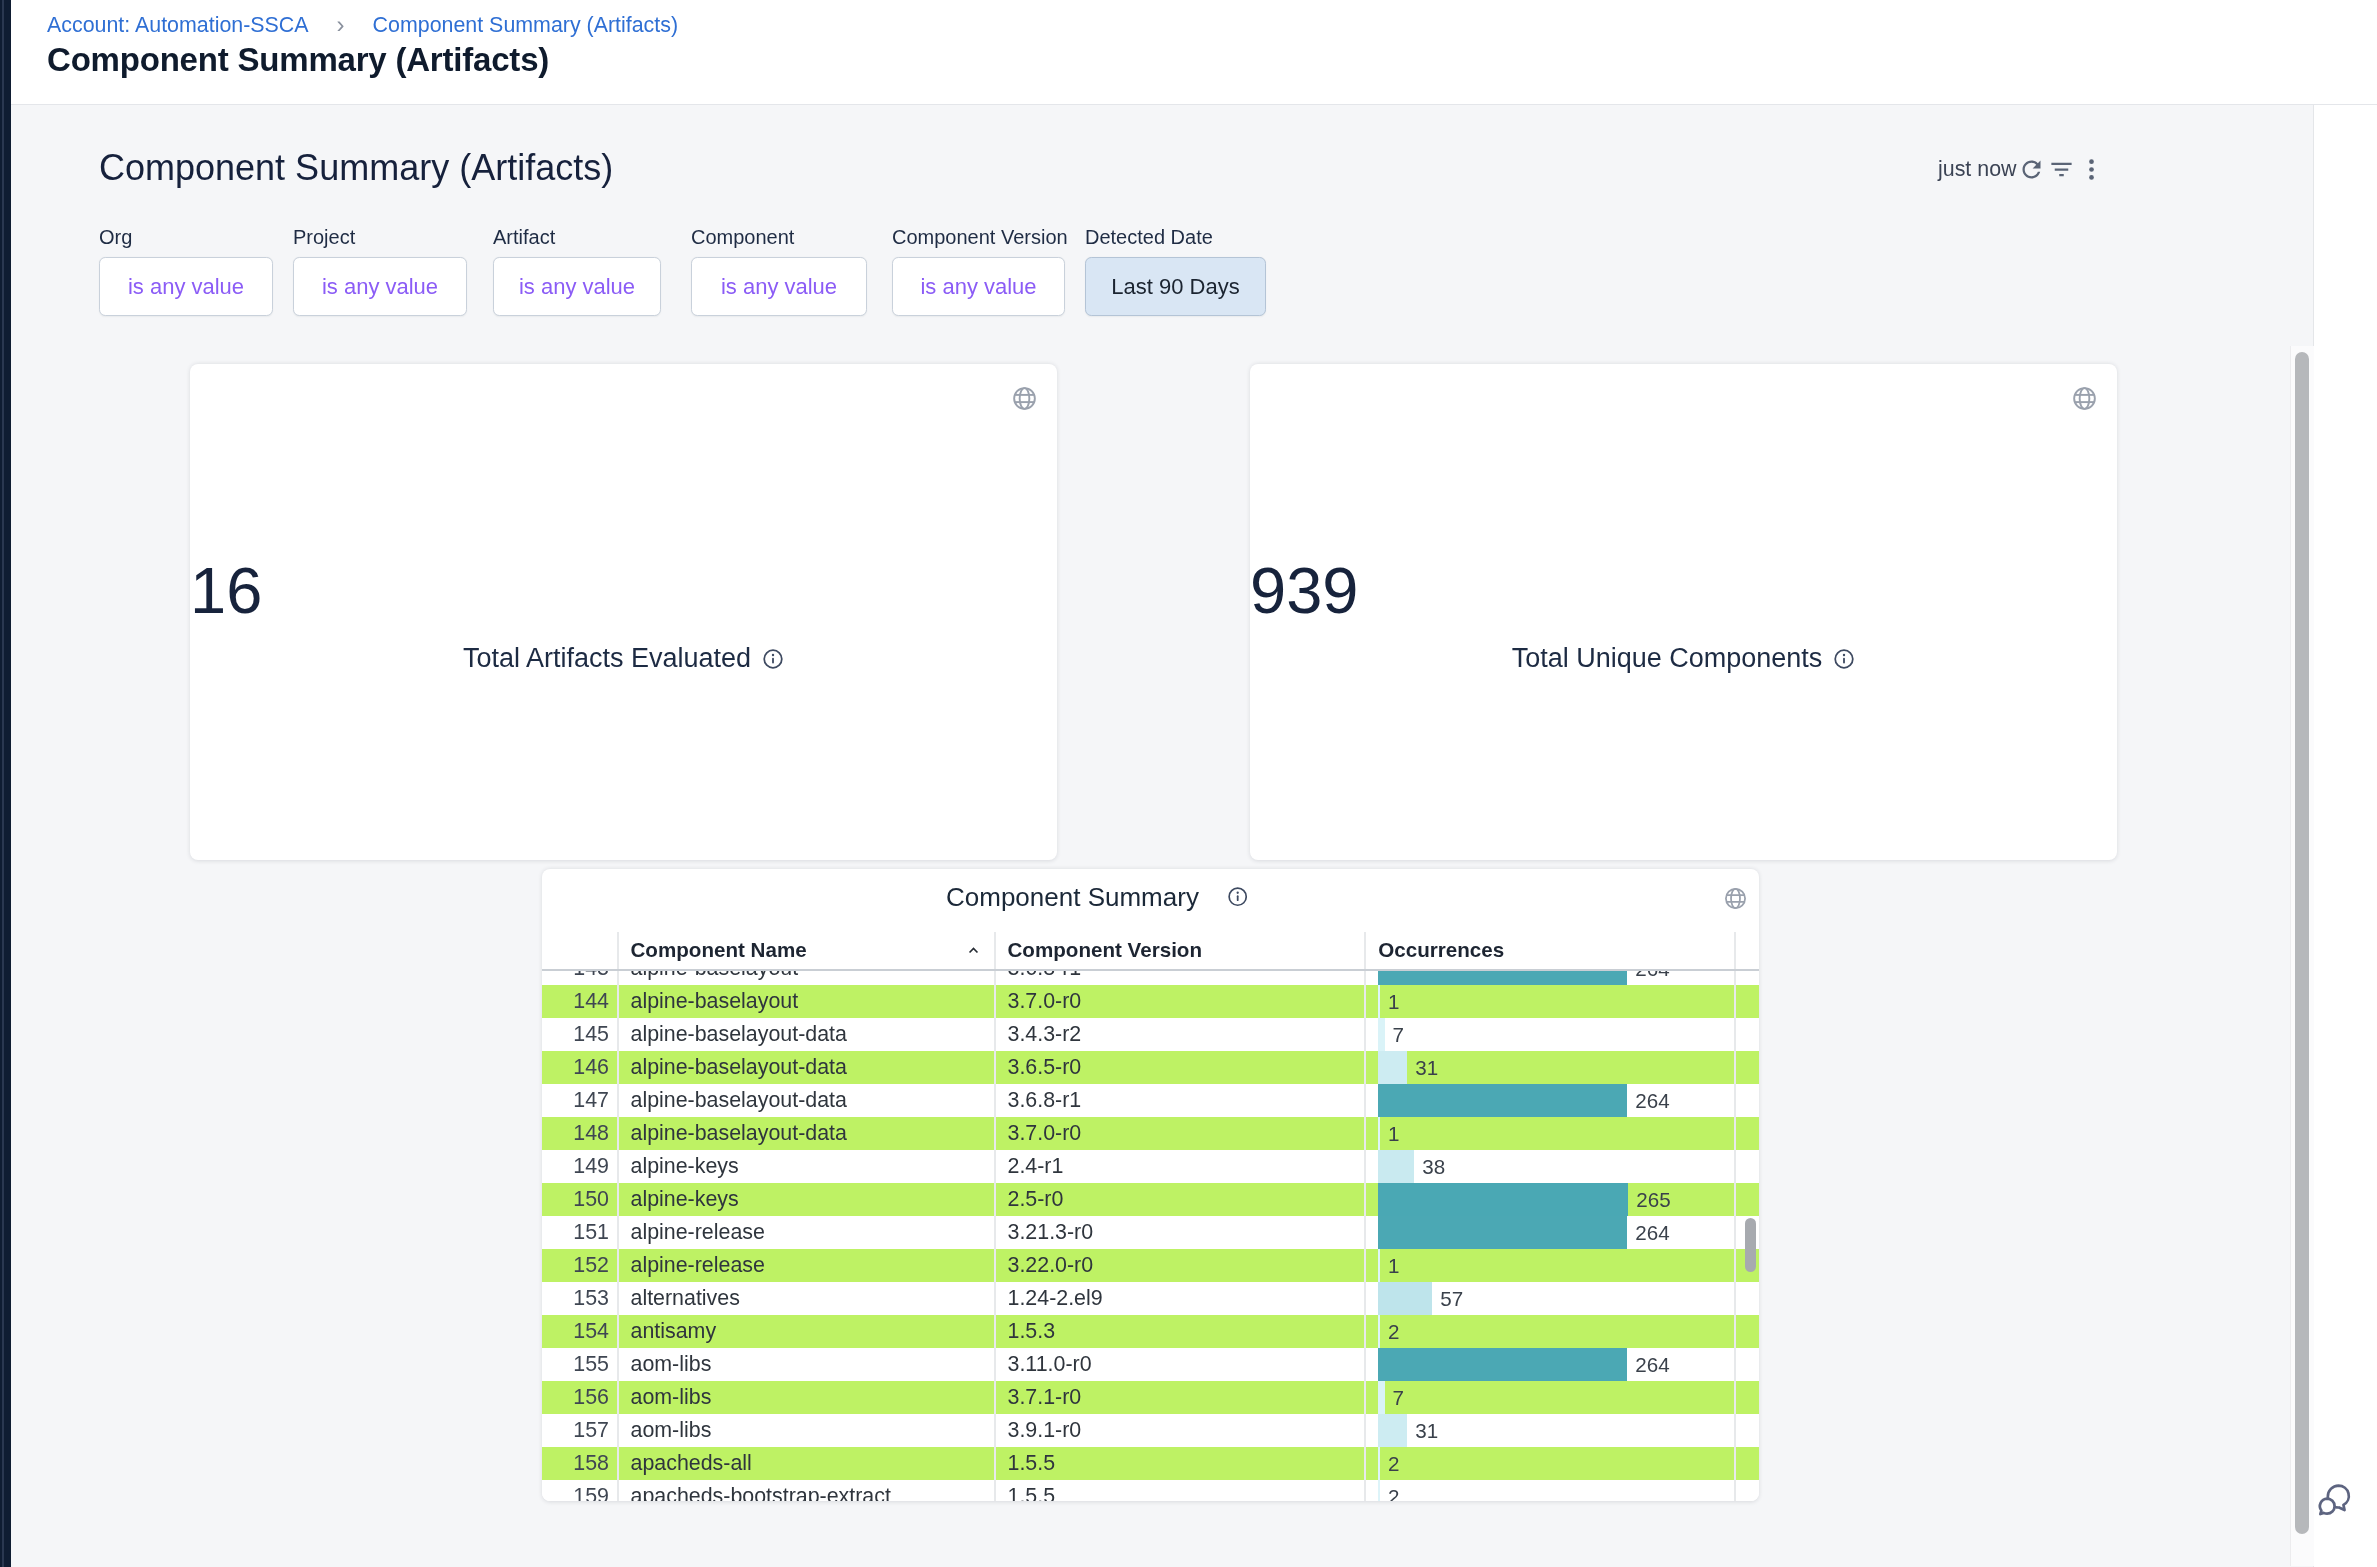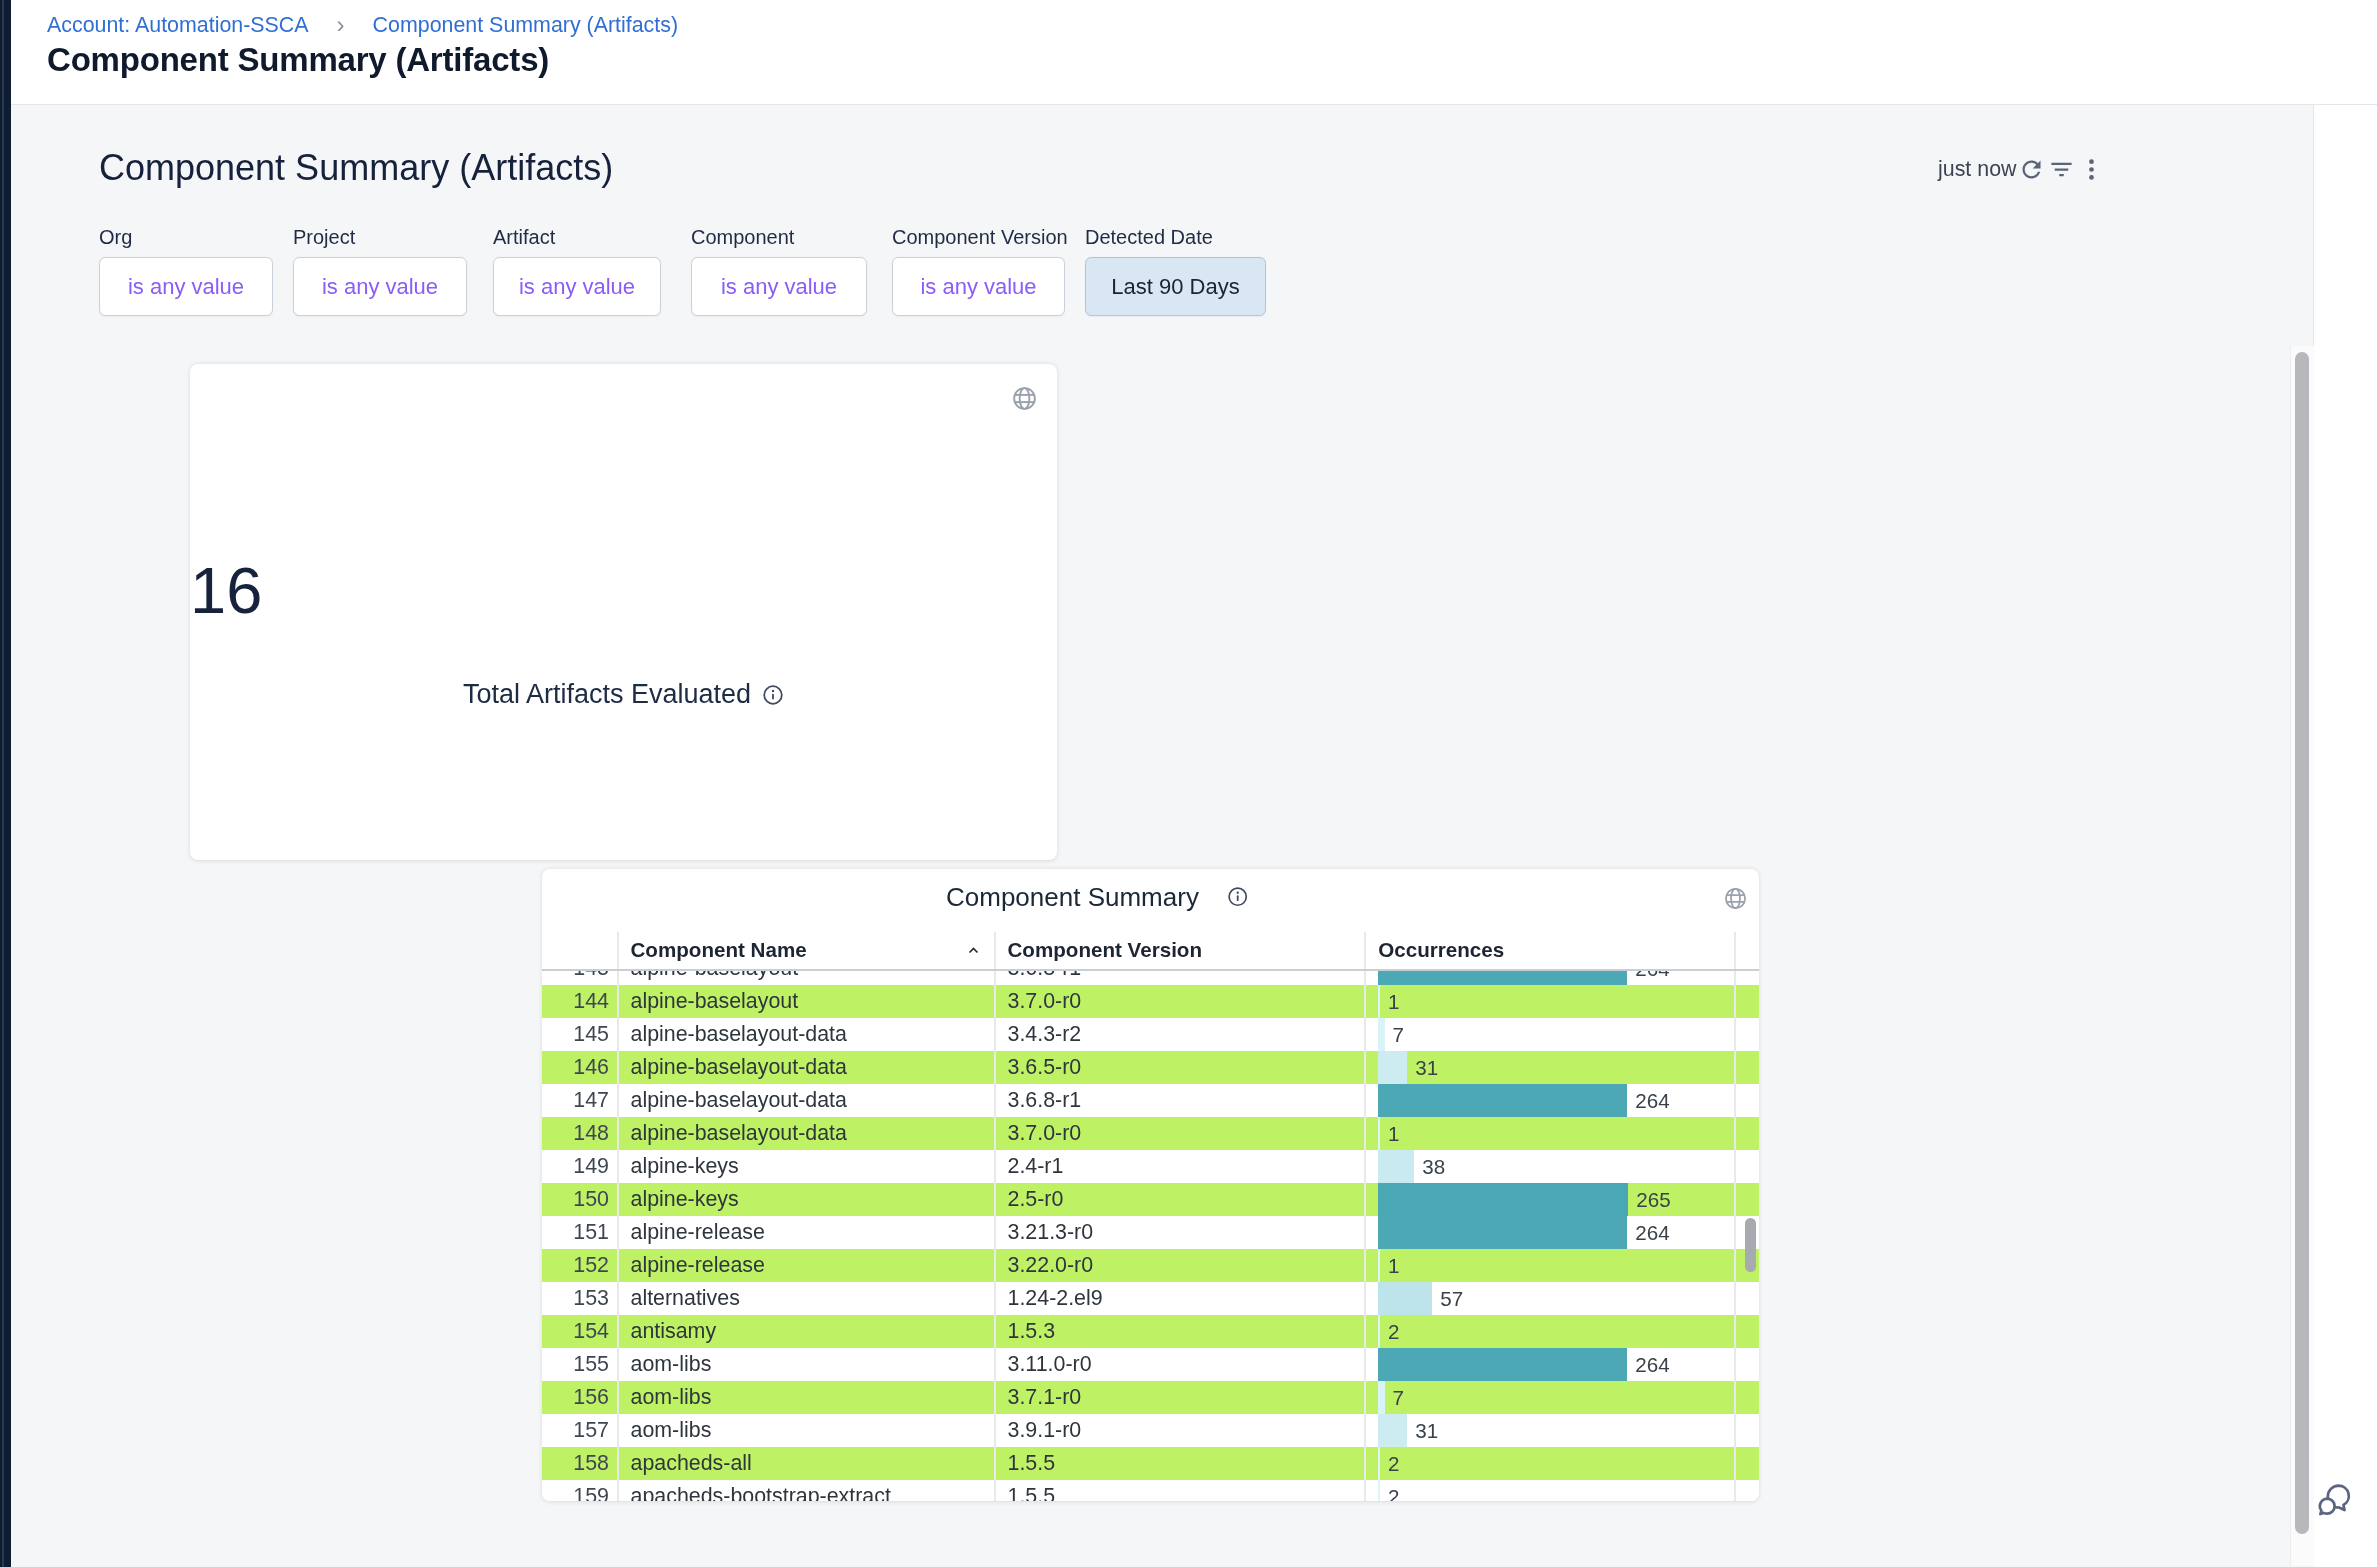--- a/index.html
+++ b/index.html
@@ -37,21 +37,21 @@
   }
   .filter-btn.active { background:#d9e6f4; border-color:#b4c4d6; color:#1b2430; }
 
   
   .tile {
     position:absolute; top:259px; width:867px; height:496px; background:#ffffff;
     border-radius:8px; box-shadow:0 0.8px 4px rgba(30,40,55,0.13);
   }
   .tile .globe { position:absolute; right:19px; top:20.6px; }
   .metric-value { position:absolute; top:189px; width:100%; text-align:left; font-size:65px; font-weight:500; color:#17233c; }
-  .metric-label-row { position:absolute; top:279px; width:100%; display:flex; align-items:center; justify-content:center; gap:11px;margin-top:36px; }
+  .metric-label-row { position:absolute; top:279px; width:100%; display:flex; align-items:center; justify-content:center; gap:11px; }
   .metric-label { font-size:27px; color:#1d2b43; }
 
   
   .table-card {
     position:absolute; left:531px; top:764px; width:1217px; height:632px; background:#ffffff;
     border-radius:8px; box-shadow:0 0.8px 4px rgba(30,40,55,0.13); overflow:hidden;
   }
   .table-title-row { position:absolute; left:404px; top:12.7px; display:flex; align-items:center; gap:28px; }
   .table-title { font-size:26px; font-weight:500; color:#1b2838; }
   .table-card .globe { position:absolute; right:11px; top:17.4px; }
@@ -170,20 +170,36 @@
     <div class="metric-label-row">
       <span class="metric-label">Total Artifacts Evaluated</span>
       <span style="display:flex">
         <svg width="22" height="22" viewBox="0 0 24 24">
             <use href="#info-g"></use>
           </svg>
       </span>
     </div>
   </div>
 
+  <div class="tile" style="left:1239px">
+    <span class="globe">
+      <svg width="27" height="27" viewBox="0 0 24 24">
+          <use href="#globe-g"></use>
+        </svg>
+    </span>
+    <div class="metric-value">939</div>
+    <div class="metric-label-row">
+      <span class="metric-label">Total Unique Components</span>
+      <span style="display:flex">
+        <svg width="22" height="22" viewBox="0 0 24 24">
+            <use href="#info-g"></use>
+          </svg>
+      </span>
+    </div>
+  </div>
 
   <div class="table-card">
     <div class="table-title-row">
       <span class="table-title">Component Summary</span>
       <span style="display:flex">
         <svg width="21.4" height="21.4" viewBox="0 0 24 24">
             <use href="#info-g"></use>
           </svg>
       </span>
     </div>

